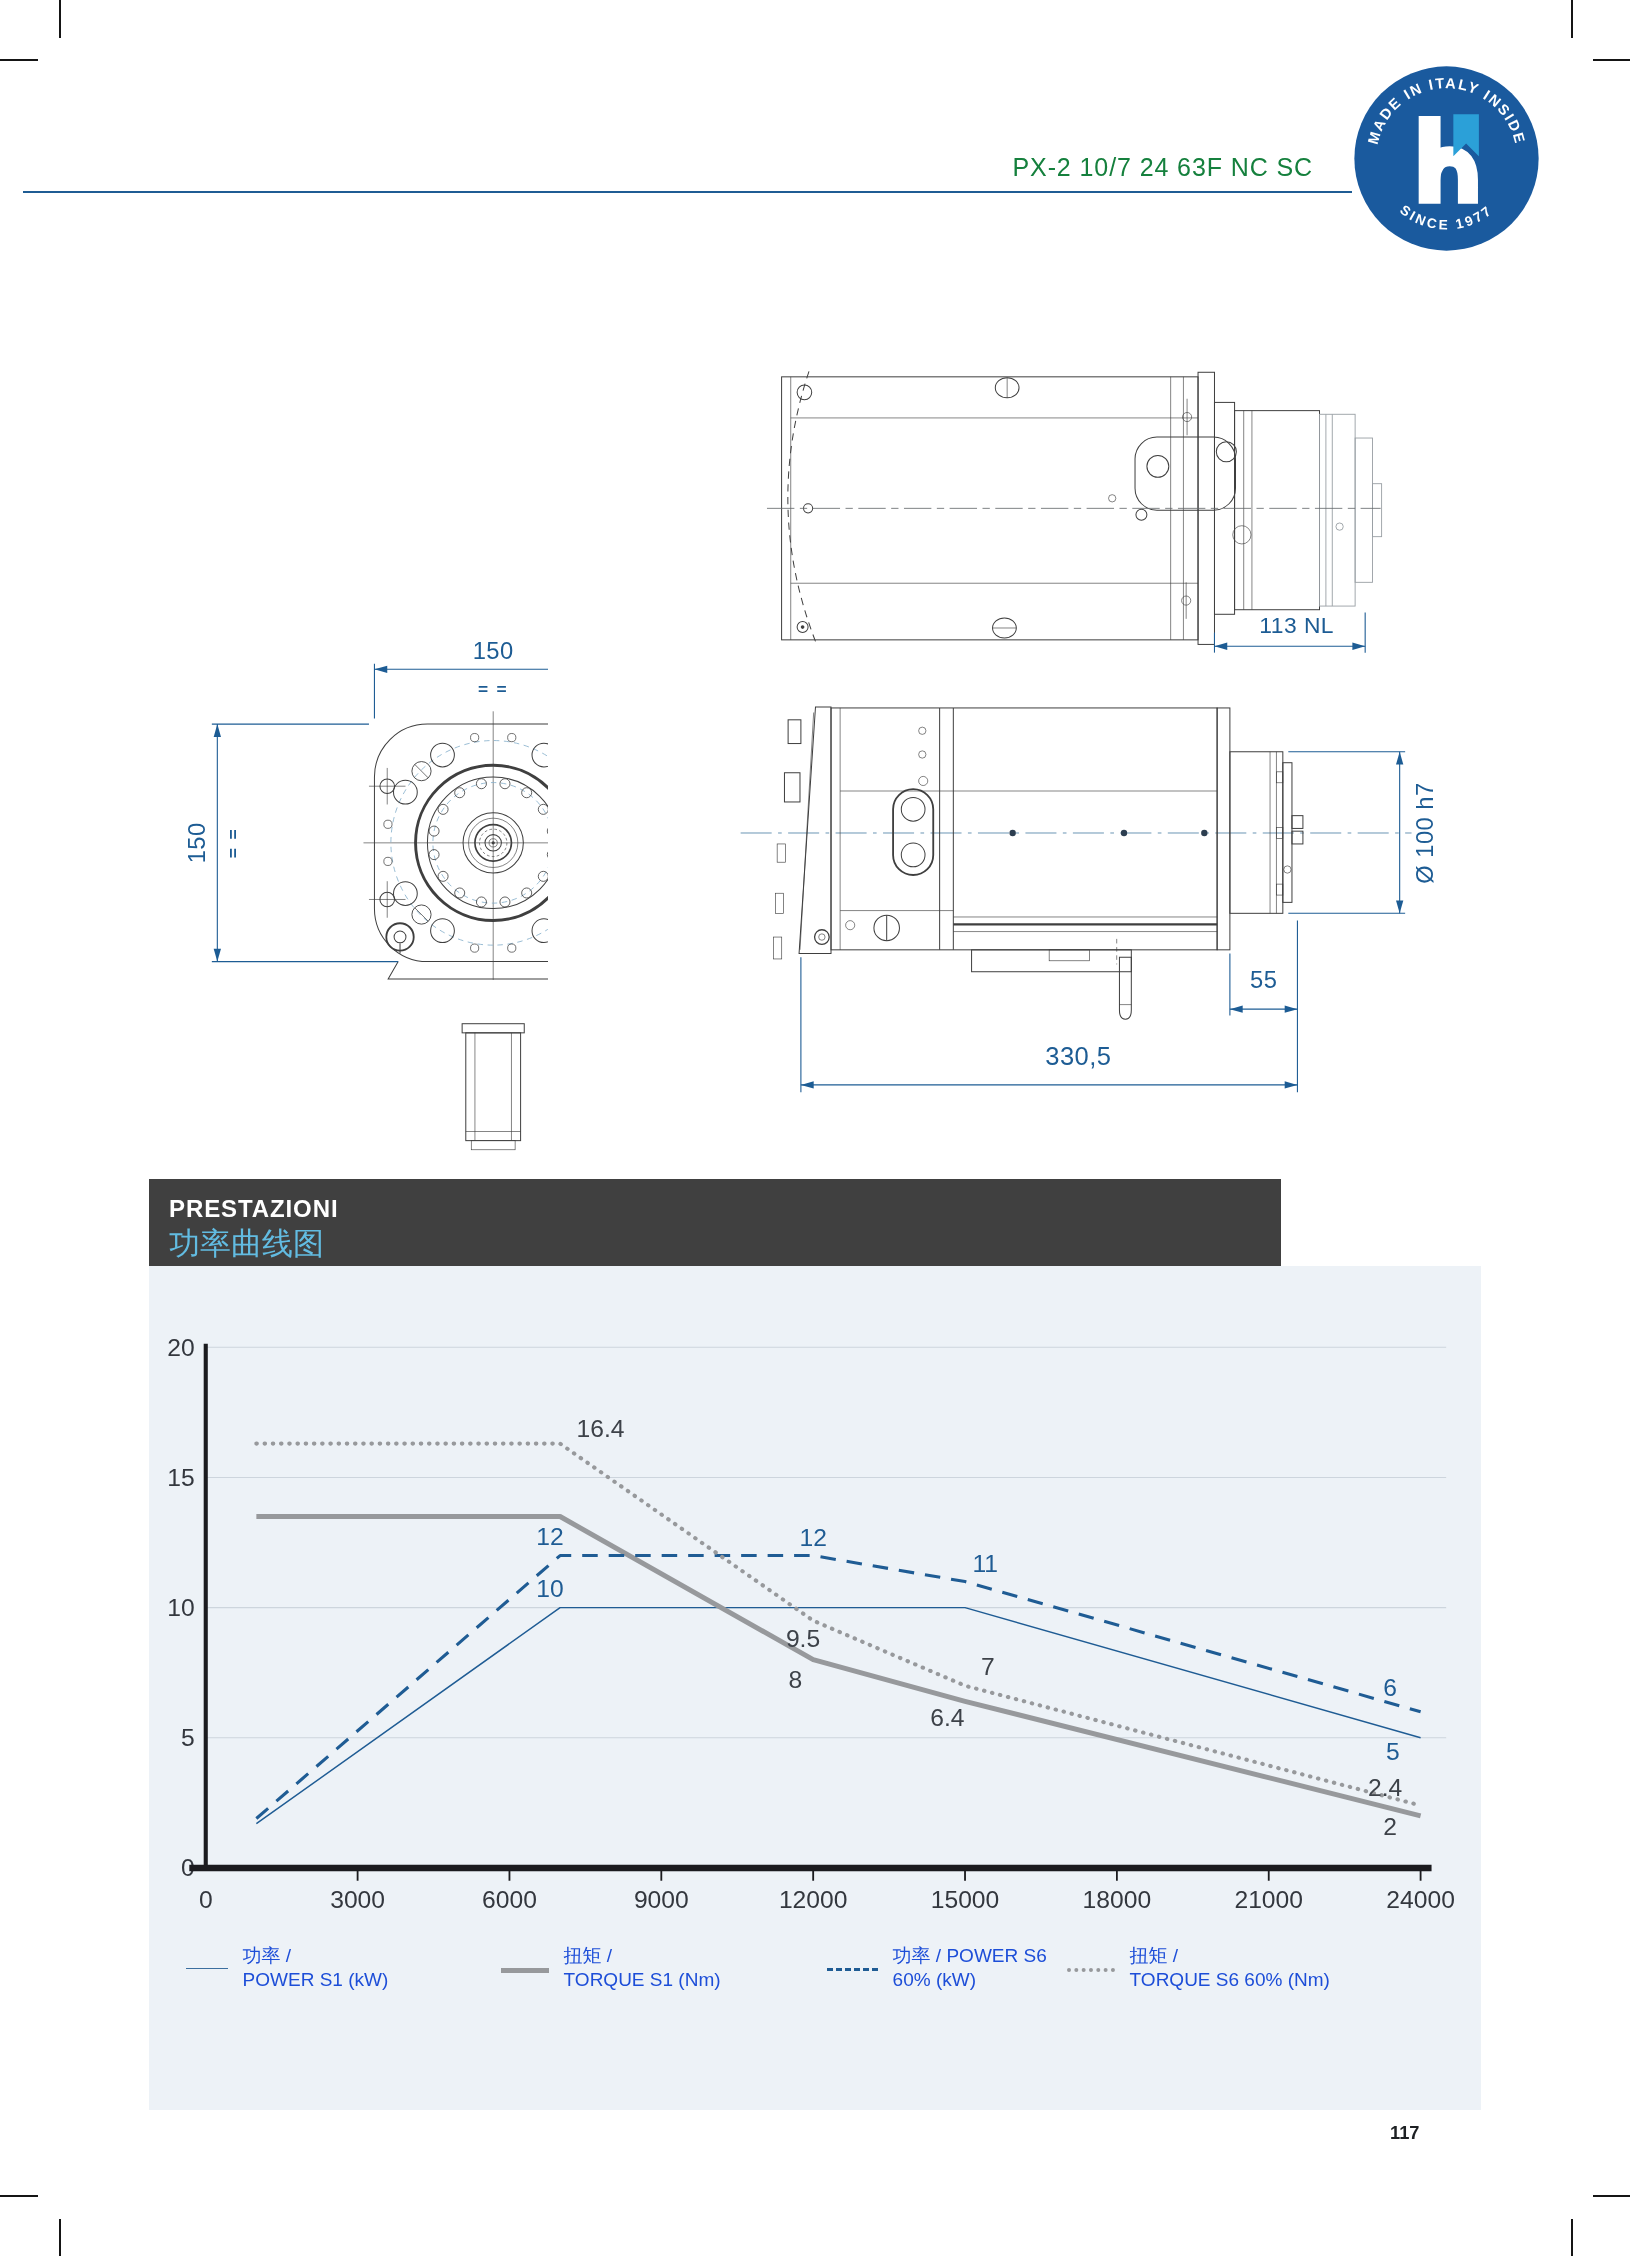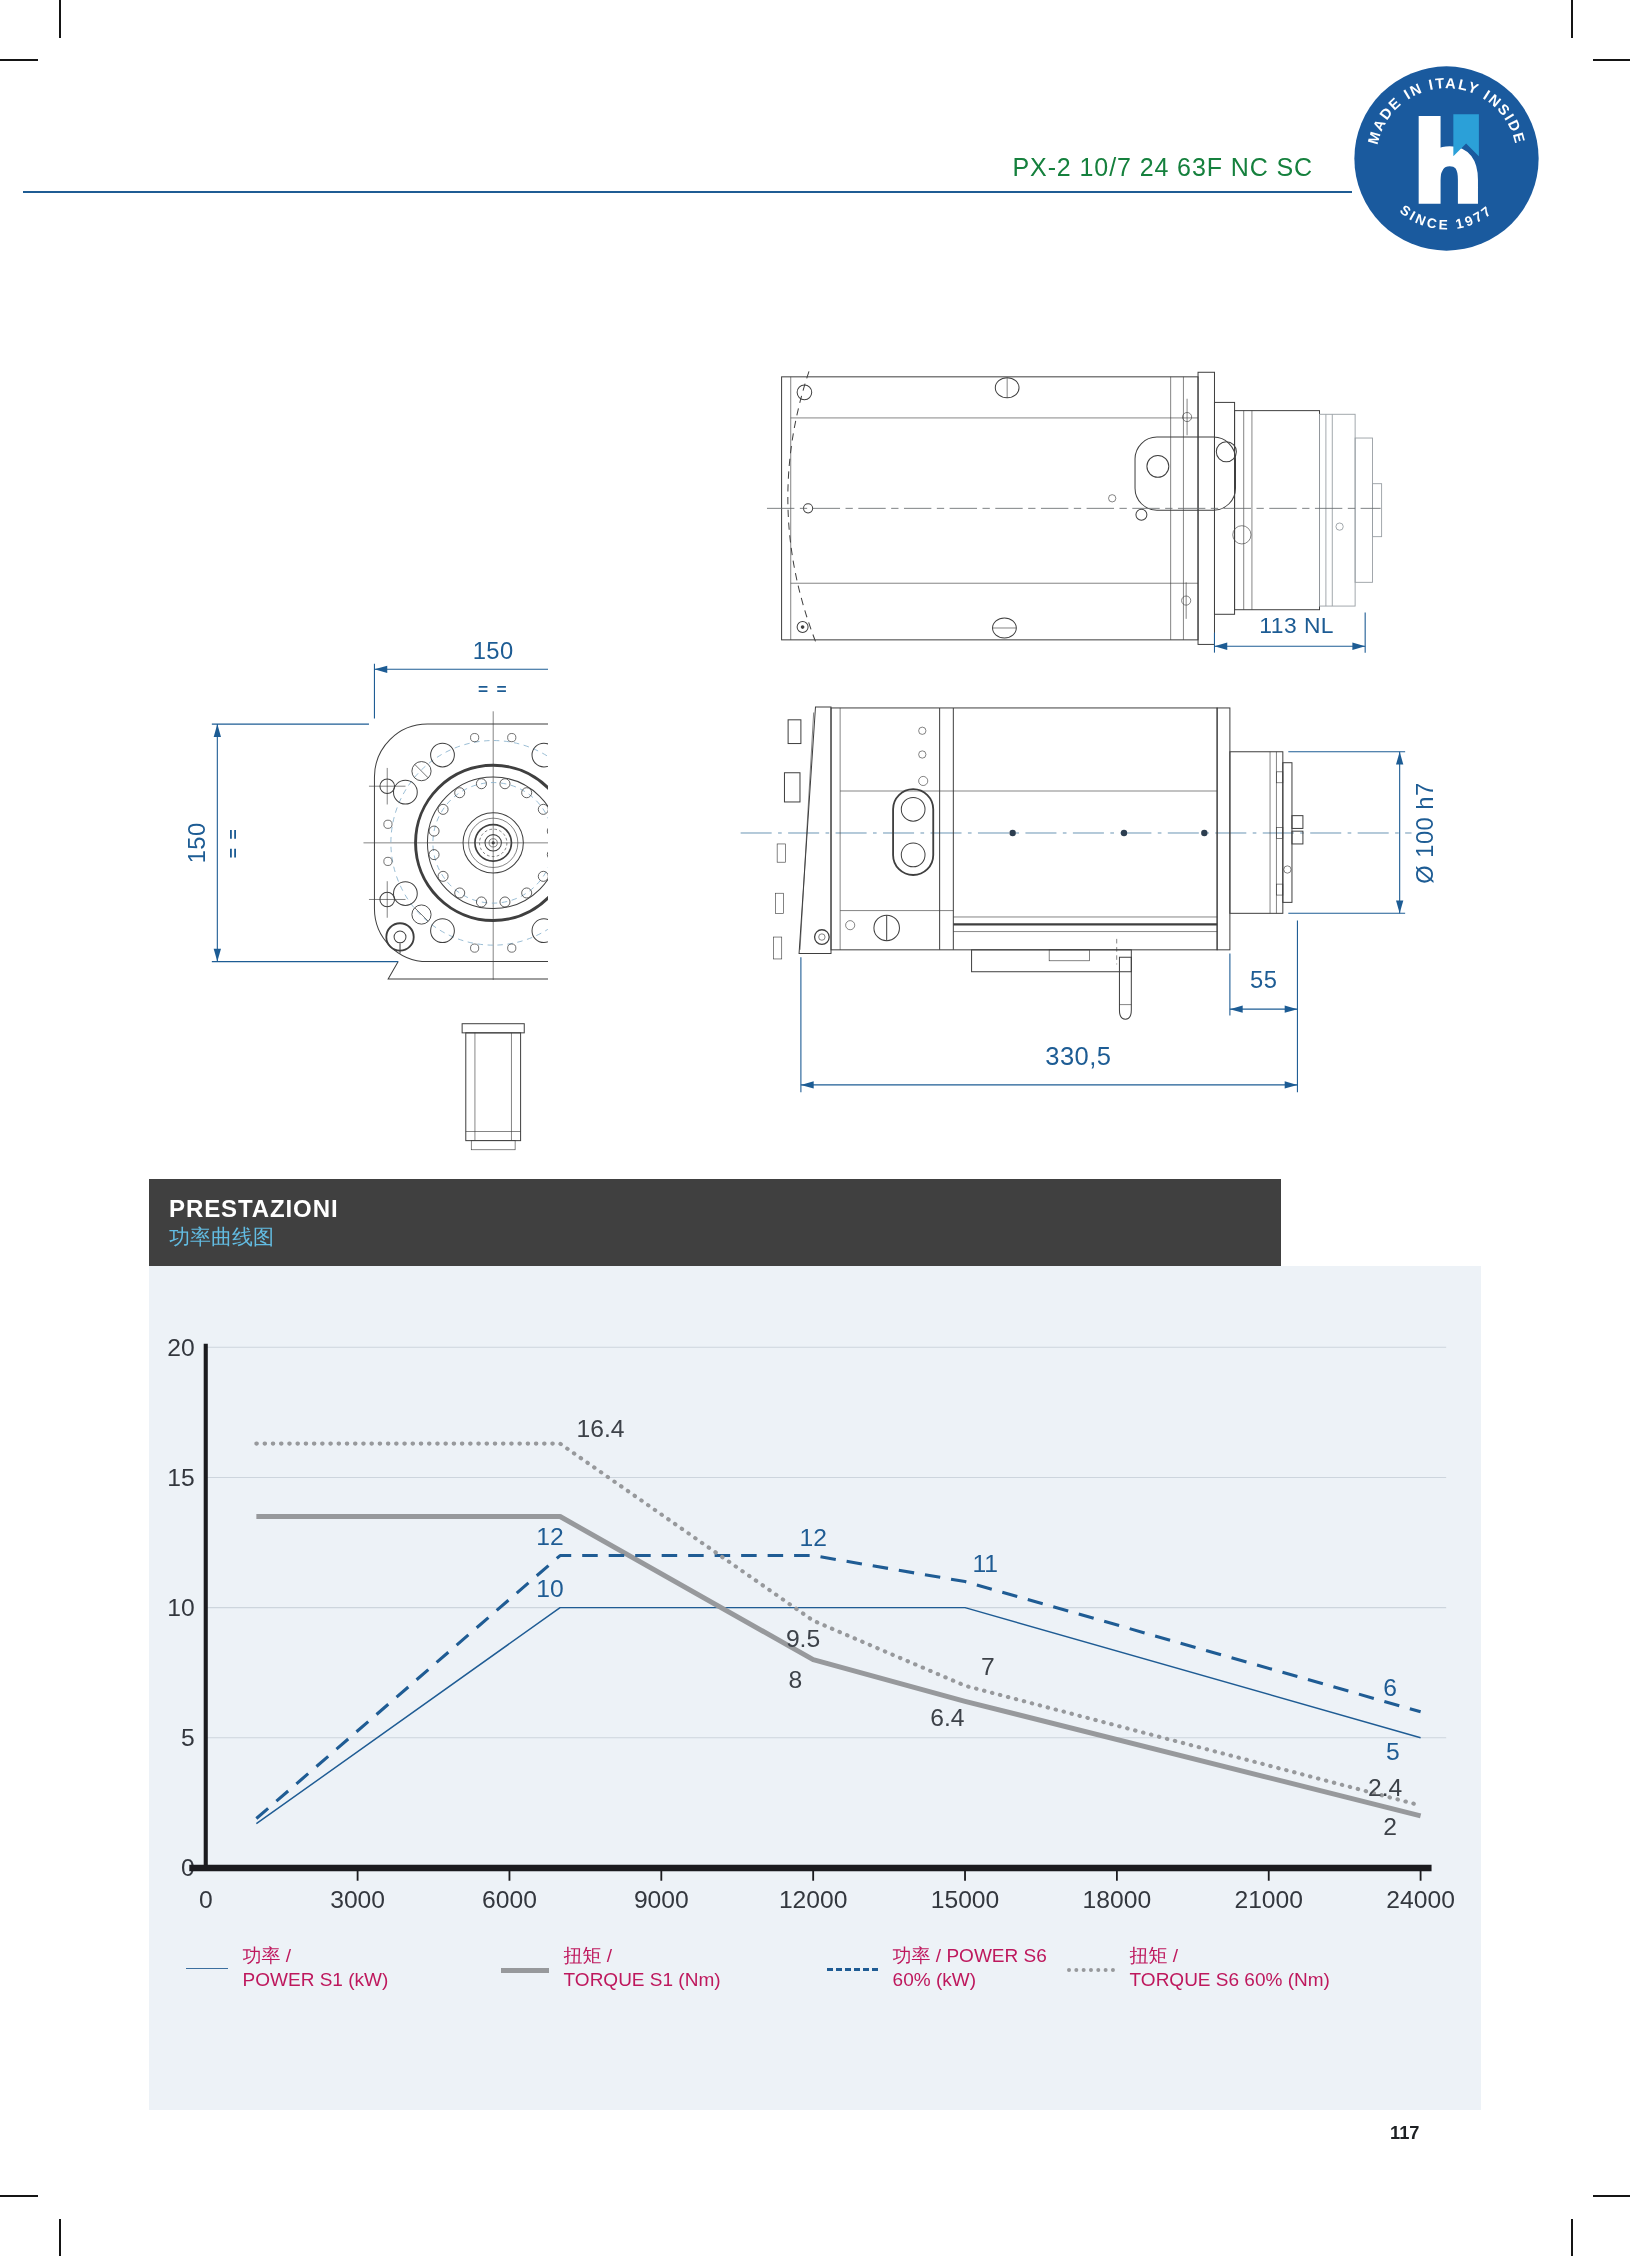--- a/index.html
+++ b/index.html
@@ -6,38 +6,38 @@
   body{width:1631px;height:2257px;position:relative;font-family:"Liberation Sans","DejaVu Sans",sans-serif;overflow:hidden;}
   .abs{position:absolute;}
   
   .crop{position:absolute;background:#151515;}
   
   #model-title{position:absolute;top:153px;right:318px;font-size:25px;letter-spacing:0.9px;color:#15803d;}
   #header-rule{position:absolute;left:23px;top:191px;width:1329px;height:1.8px;background:#1f5c94;}
   
   #perf-bar{position:absolute;left:149px;top:1179px;width:1132px;height:88px;background:#404040;}
   #perf-title{position:absolute;left:20px;top:16.4px;font-size:24px;font-weight:bold;letter-spacing:0.9px;color:#ffffff;}
-  #perf-sub{position:absolute;left:20px;top:44px;font-size:21px;color:#62bce2;}
+  #perf-sub{position:absolute;left:20px;top:44px;font-size:31px;color:#62bce2;}
   #perf-panel{position:absolute;left:149px;top:1266px;width:1332px;height:844px;background:#edf2f7;}
   .tick{font-size:27px;fill:#33373e;}
   .plabel-gray{font-size:27px;fill:#3d4249;}
   .plabel-blue{font-size:27px;fill:#1f5c94;font-weight:500;}
   
   .dim{fill:#1d5c94;font-size:25px;letter-spacing:.5px;font-family:"Liberation Sans","DejaVu Sans",sans-serif;}
   .dimb{stroke:#1d5c94;stroke-width:1.2;fill:none;}
   .dimf{fill:#1d5c94;stroke:none;}
   .ln{stroke:#3f3f3f;stroke-width:1.1;fill:none;}
   .lnt{stroke:#3f3f3f;stroke-width:.7;fill:none;}
   .lng{stroke:#9aa0a5;stroke-width:1;fill:none;}
   .cl{stroke:#63666a;stroke-width:.9;fill:none;stroke-dasharray:30 6 8 6;}
   .clb{stroke:#4a7fa5;stroke-width:.9;fill:none;stroke-dasharray:34 7 4 7;}
   .bc{stroke:#84aecb;stroke-width:.9;fill:none;stroke-dasharray:6 5;}
   
   .lg-item{position:absolute;top:678px;display:flex;align-items:flex-start;}
-  .lg-text{font-size:19px;line-height:24px;color:#be185d;}
+  .lg-text{font-size:19px;line-height:24px;color:#1d4ed8;}
   .sw{display:inline-block;margin-right:14.6px;margin-top:24px;}
   .sw1{width:42px;border-top:1.8px solid #3c6f9f;}
   .sw2{width:48px;border-top:5.5px solid #97999c;}
   .sw3{width:51px;border-top:3.7px dashed #1f5c94;}
   .sw4{width:48px;border-top:4.6px dotted #97999c;}
   #page-number{position:absolute;left:1390px;top:2122px;font-size:18.3px;font-weight:bold;color:#1d2023;}
 </style>
 </head>
 <body>
 

